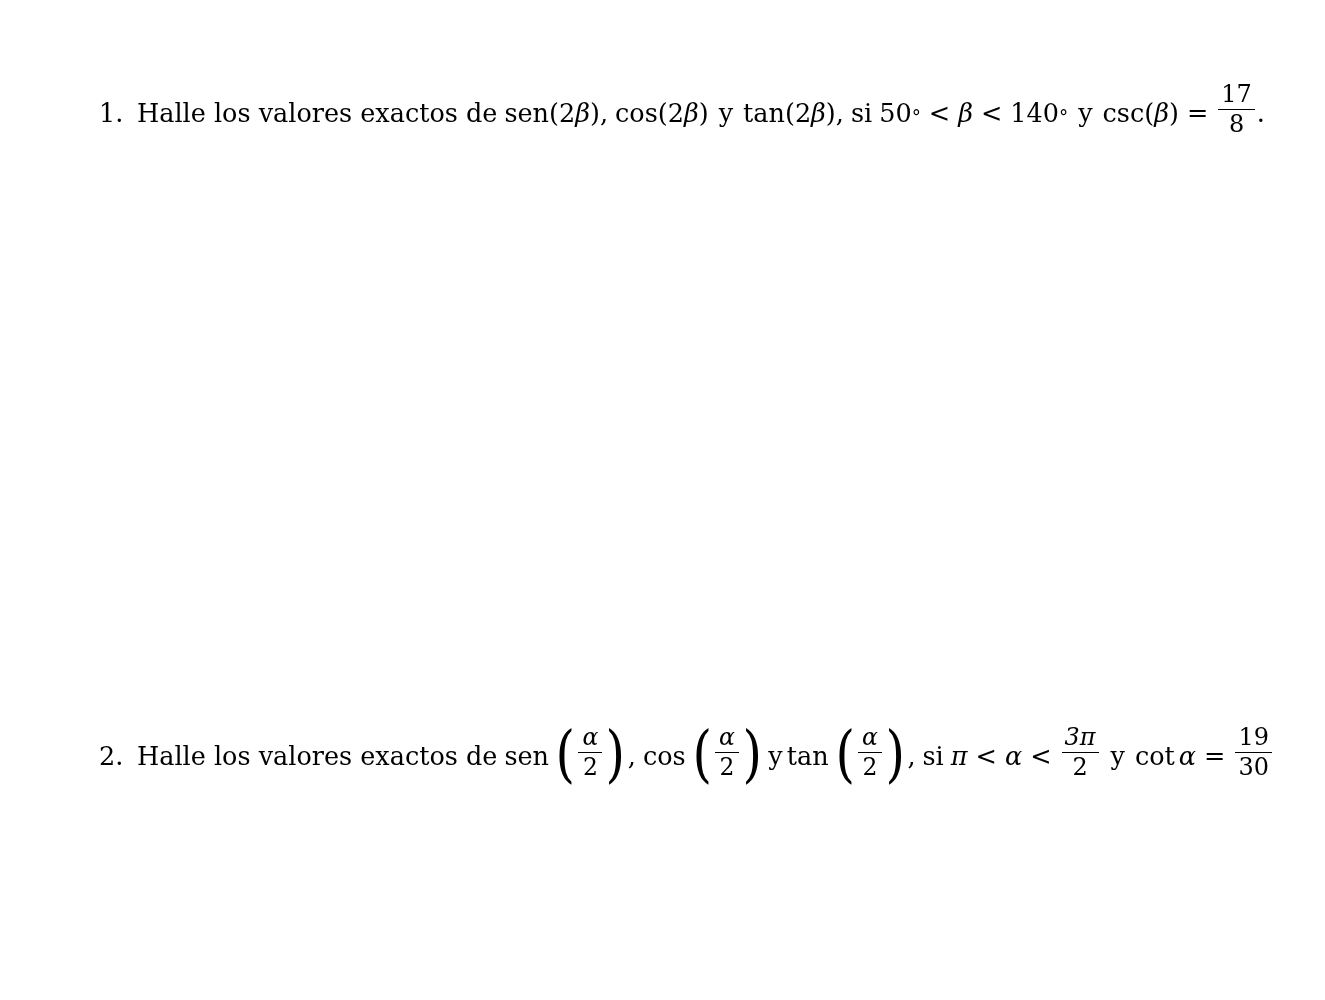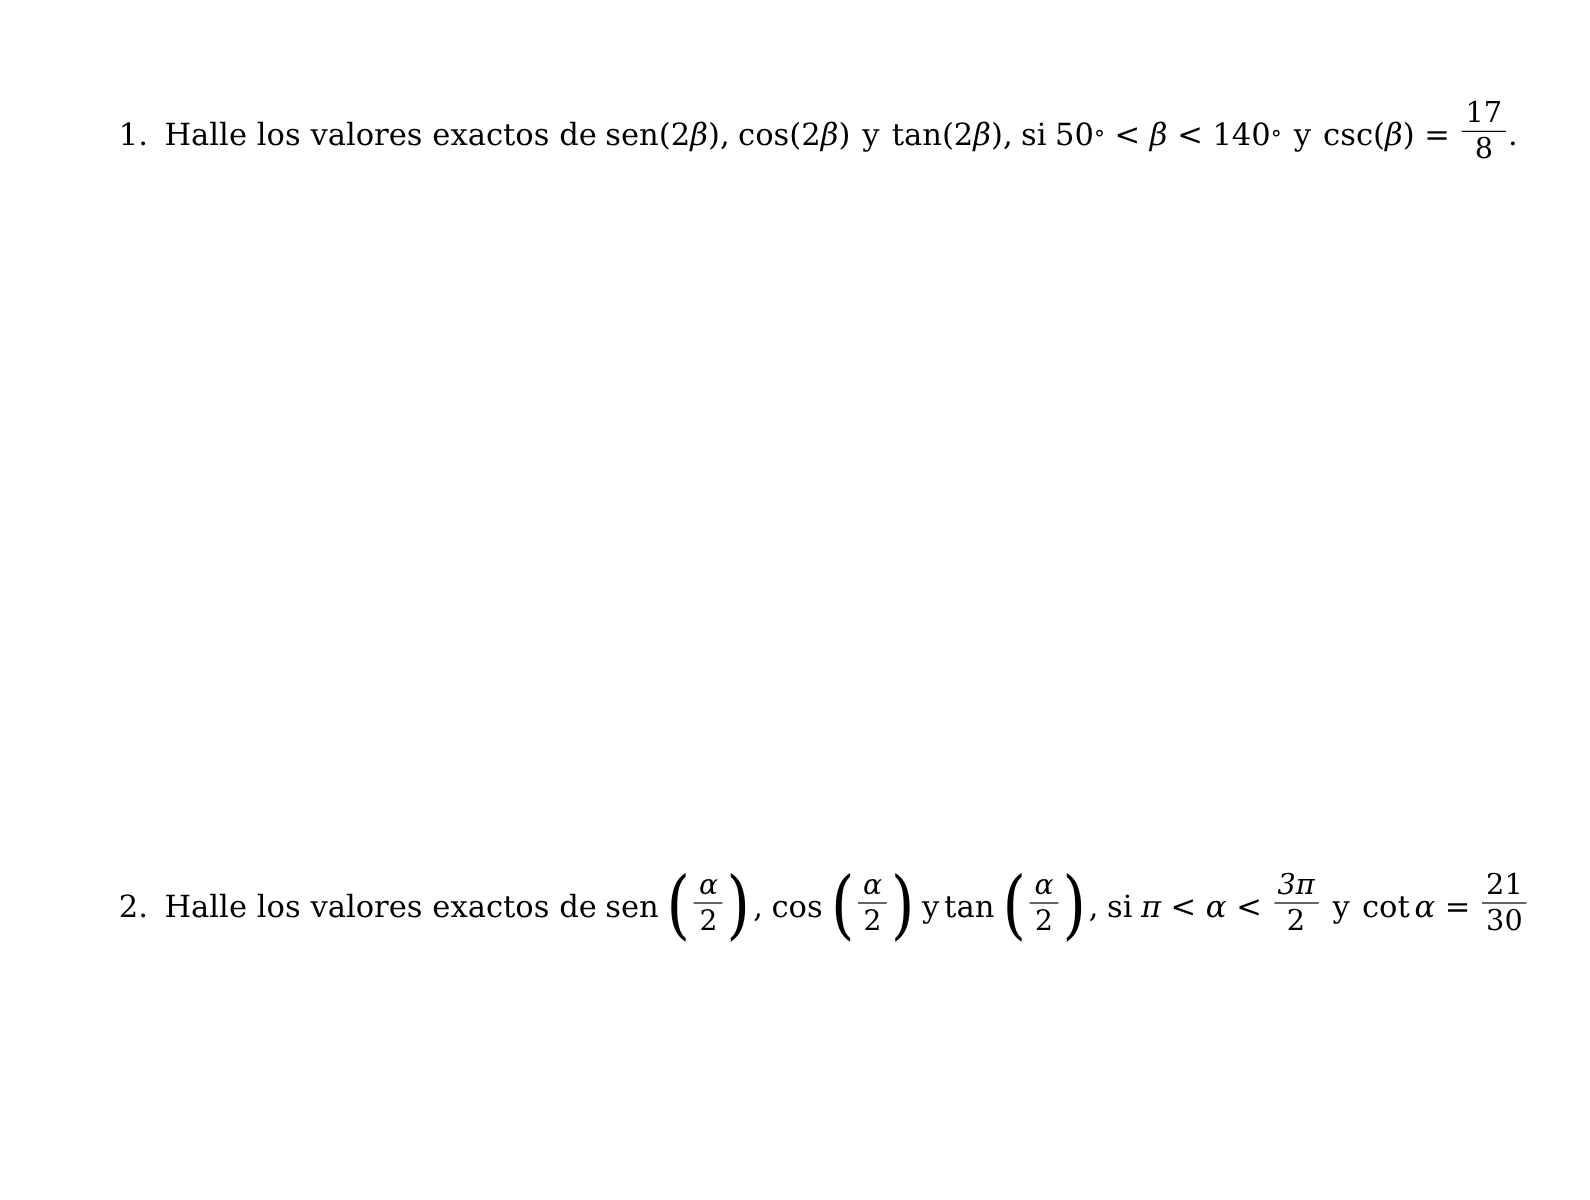--- a/index.html
+++ b/index.html
@@ -270,20 +270,20 @@
         <span class="sp-m"></span>
 
       <span class="op">y</span>
         <span class="sp-m"></span>
 
       <span class="op">cot</span>
         <span class="sp-s"></span>
         <span class="var">α</span>
         <span class="rel">=</span>
         <span class="frac">
-              <span class="numer">21</span>
+              <span class="numer">19</span>
               <span class="bar"></span>
               <span class="denom">30</span>
             </span>
     </span>
   </div>
 
 </div>
 
 </body></html>

